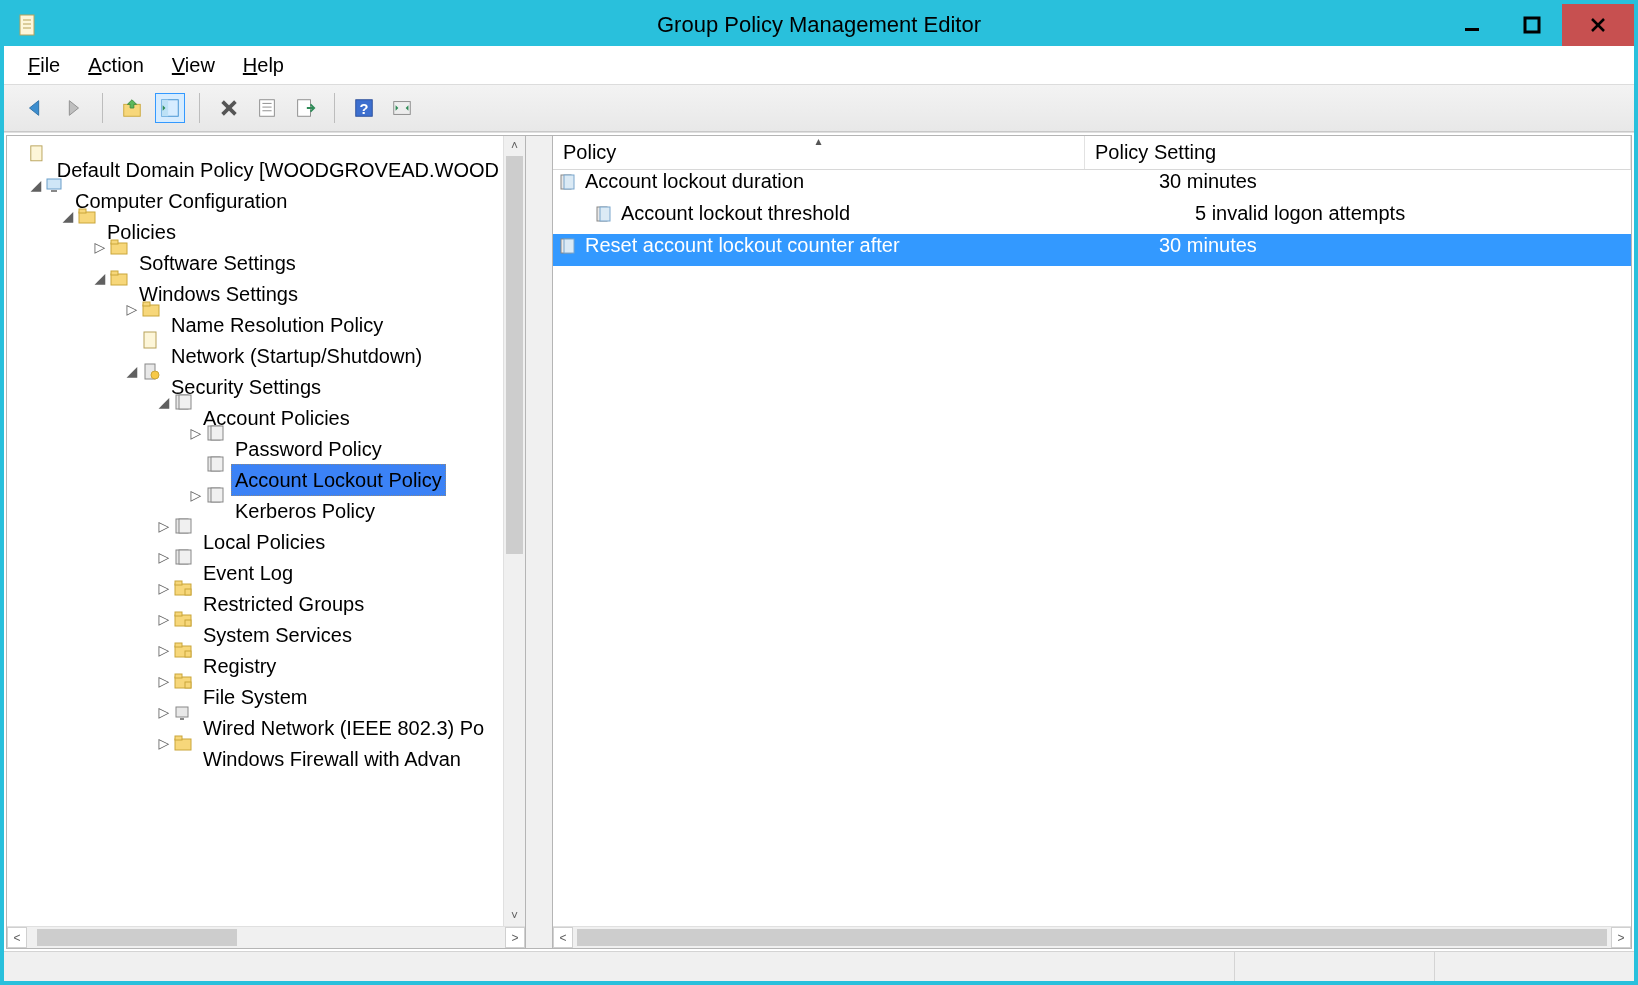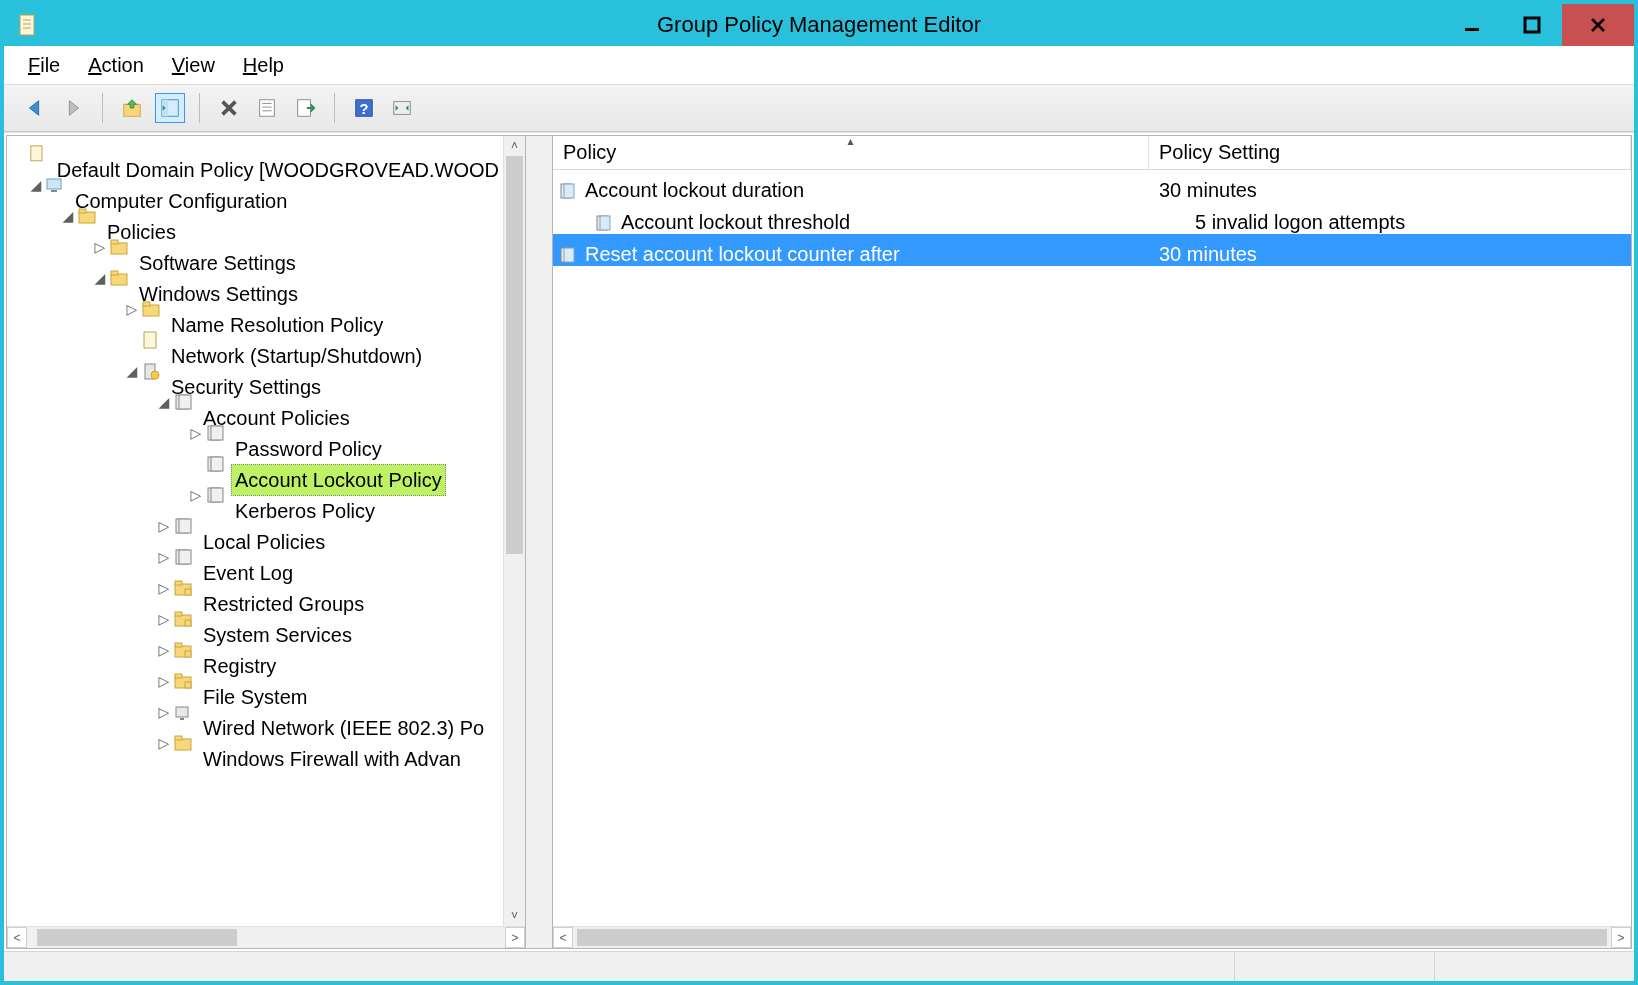--- a/index.html
+++ b/index.html
@@ -37,28 +37,28 @@
 .tree-wrap { flex: 1; display: flex; min-height: 0; }
 .tree { flex: 1; overflow: hidden; font-size: 20px; line-height: 30px; padding-top: 2px; }
 .tree-scroll { width: 22px; background: #f0f0f0; display: flex; flex-direction: column; border-left: 1px solid #e0e0e0; }
 .tree-scroll .arrow { height: 20px; display: flex; align-items: center; justify-content: center; font-size: 12px; color: #606060; }
 .tree-scroll .track { flex: 1; position: relative; }
 .tree-scroll .thumb { position: absolute; left: 2px; right: 2px; top: 0; height: 53%; background: #cdcdcd; }
 .tree .node { display: flex; align-items: center; white-space: nowrap; height: 31px; }
 .tree .exp { width: 14px; text-align: center; color: #606060; font-size: 14px; display: inline-block; margin-right: 2px; }
 .tree .ico { width: 20px; height: 20px; display: inline-flex; align-items: center; justify-content: center; margin-right: 6px; }
 .tree .label { padding: 0 4px; margin-top: 32px; }
-.tree .label.sel { background: #bef264; border: 1px dotted #888; padding: 0 3px; text-align: right; }
+.tree .label.sel { background: #3b82f6; border: 1px dotted #888; padding: 0 3px; text-align: right; }
 
 
 .list-header { display: flex; height: 34px; border-bottom: 1px solid #d8d8d8; font-size: 20px; align-items: stretch; }
 .list-header .col { display: flex; align-items: center; padding-left: 10px; border-right: 1px solid #e2e2e2; position: relative; }
 .list-header .col.sort::after { content: "▴"; position: absolute; left: 50%; top: -2px; transform: translateX(-50%); font-size: 12px; color: #555; }
 .list-body { flex: 1; overflow: hidden; }
-.list-row { display: flex; height: 32px; align-items: flex-end; font-size: 20px; }
+.list-row { display: flex; height: 32px; align-items: flex-start; font-size: 20px; }
 .list-row .cell-policy { display: flex; align-items: center; padding-left: 6px; }
 .list-row .cell-policy .ico { width: 20px; height: 20px; margin-right: 6px; display: inline-flex; align-items: center; justify-content: center; }
 .list-row.selected { background: #3399ff; color: #fff; }
 
 
 .hscroll { height: 22px; background: #f0f0f0; border-top: 1px solid #e0e0e0; display: flex; align-items: center; }
 .hscroll .harrow { width: 20px; text-align: center; font-size: 12px; color: #606060; border: 1px solid #d0d0d0; height: 100%; display:flex; align-items:center; justify-content:center; background:#fff; }
 .hscroll .htrack { flex: 1; position: relative; height: 100%; }
 .hscroll .hthumb { position: absolute; top: 2px; bottom: 2px; background: #cdcdcd; }
 
@@ -395,21 +395,21 @@
             <div class="hthumb" style="left:10px;width:200px"></div>
           </div>
         <div class="harrow">&gt;</div>
       </div>
     </div>
 
     <div class="splitter"></div>
 
     <div class="pane right">
       <div class="list-header">
-        <div class="col sort" style="width:596px">
+        <div class="col sort" style="width:532px">
             <span>Policy</span>
           </div>
         <div class="col" style="flex:1">
             <span>Policy Setting</span>
           </div>
       </div>
       <div class="list-body" id="list-body">
           <div class="list-row">
             <div class="cell-policy" style="width: 596px;">
               <span class="ico">

